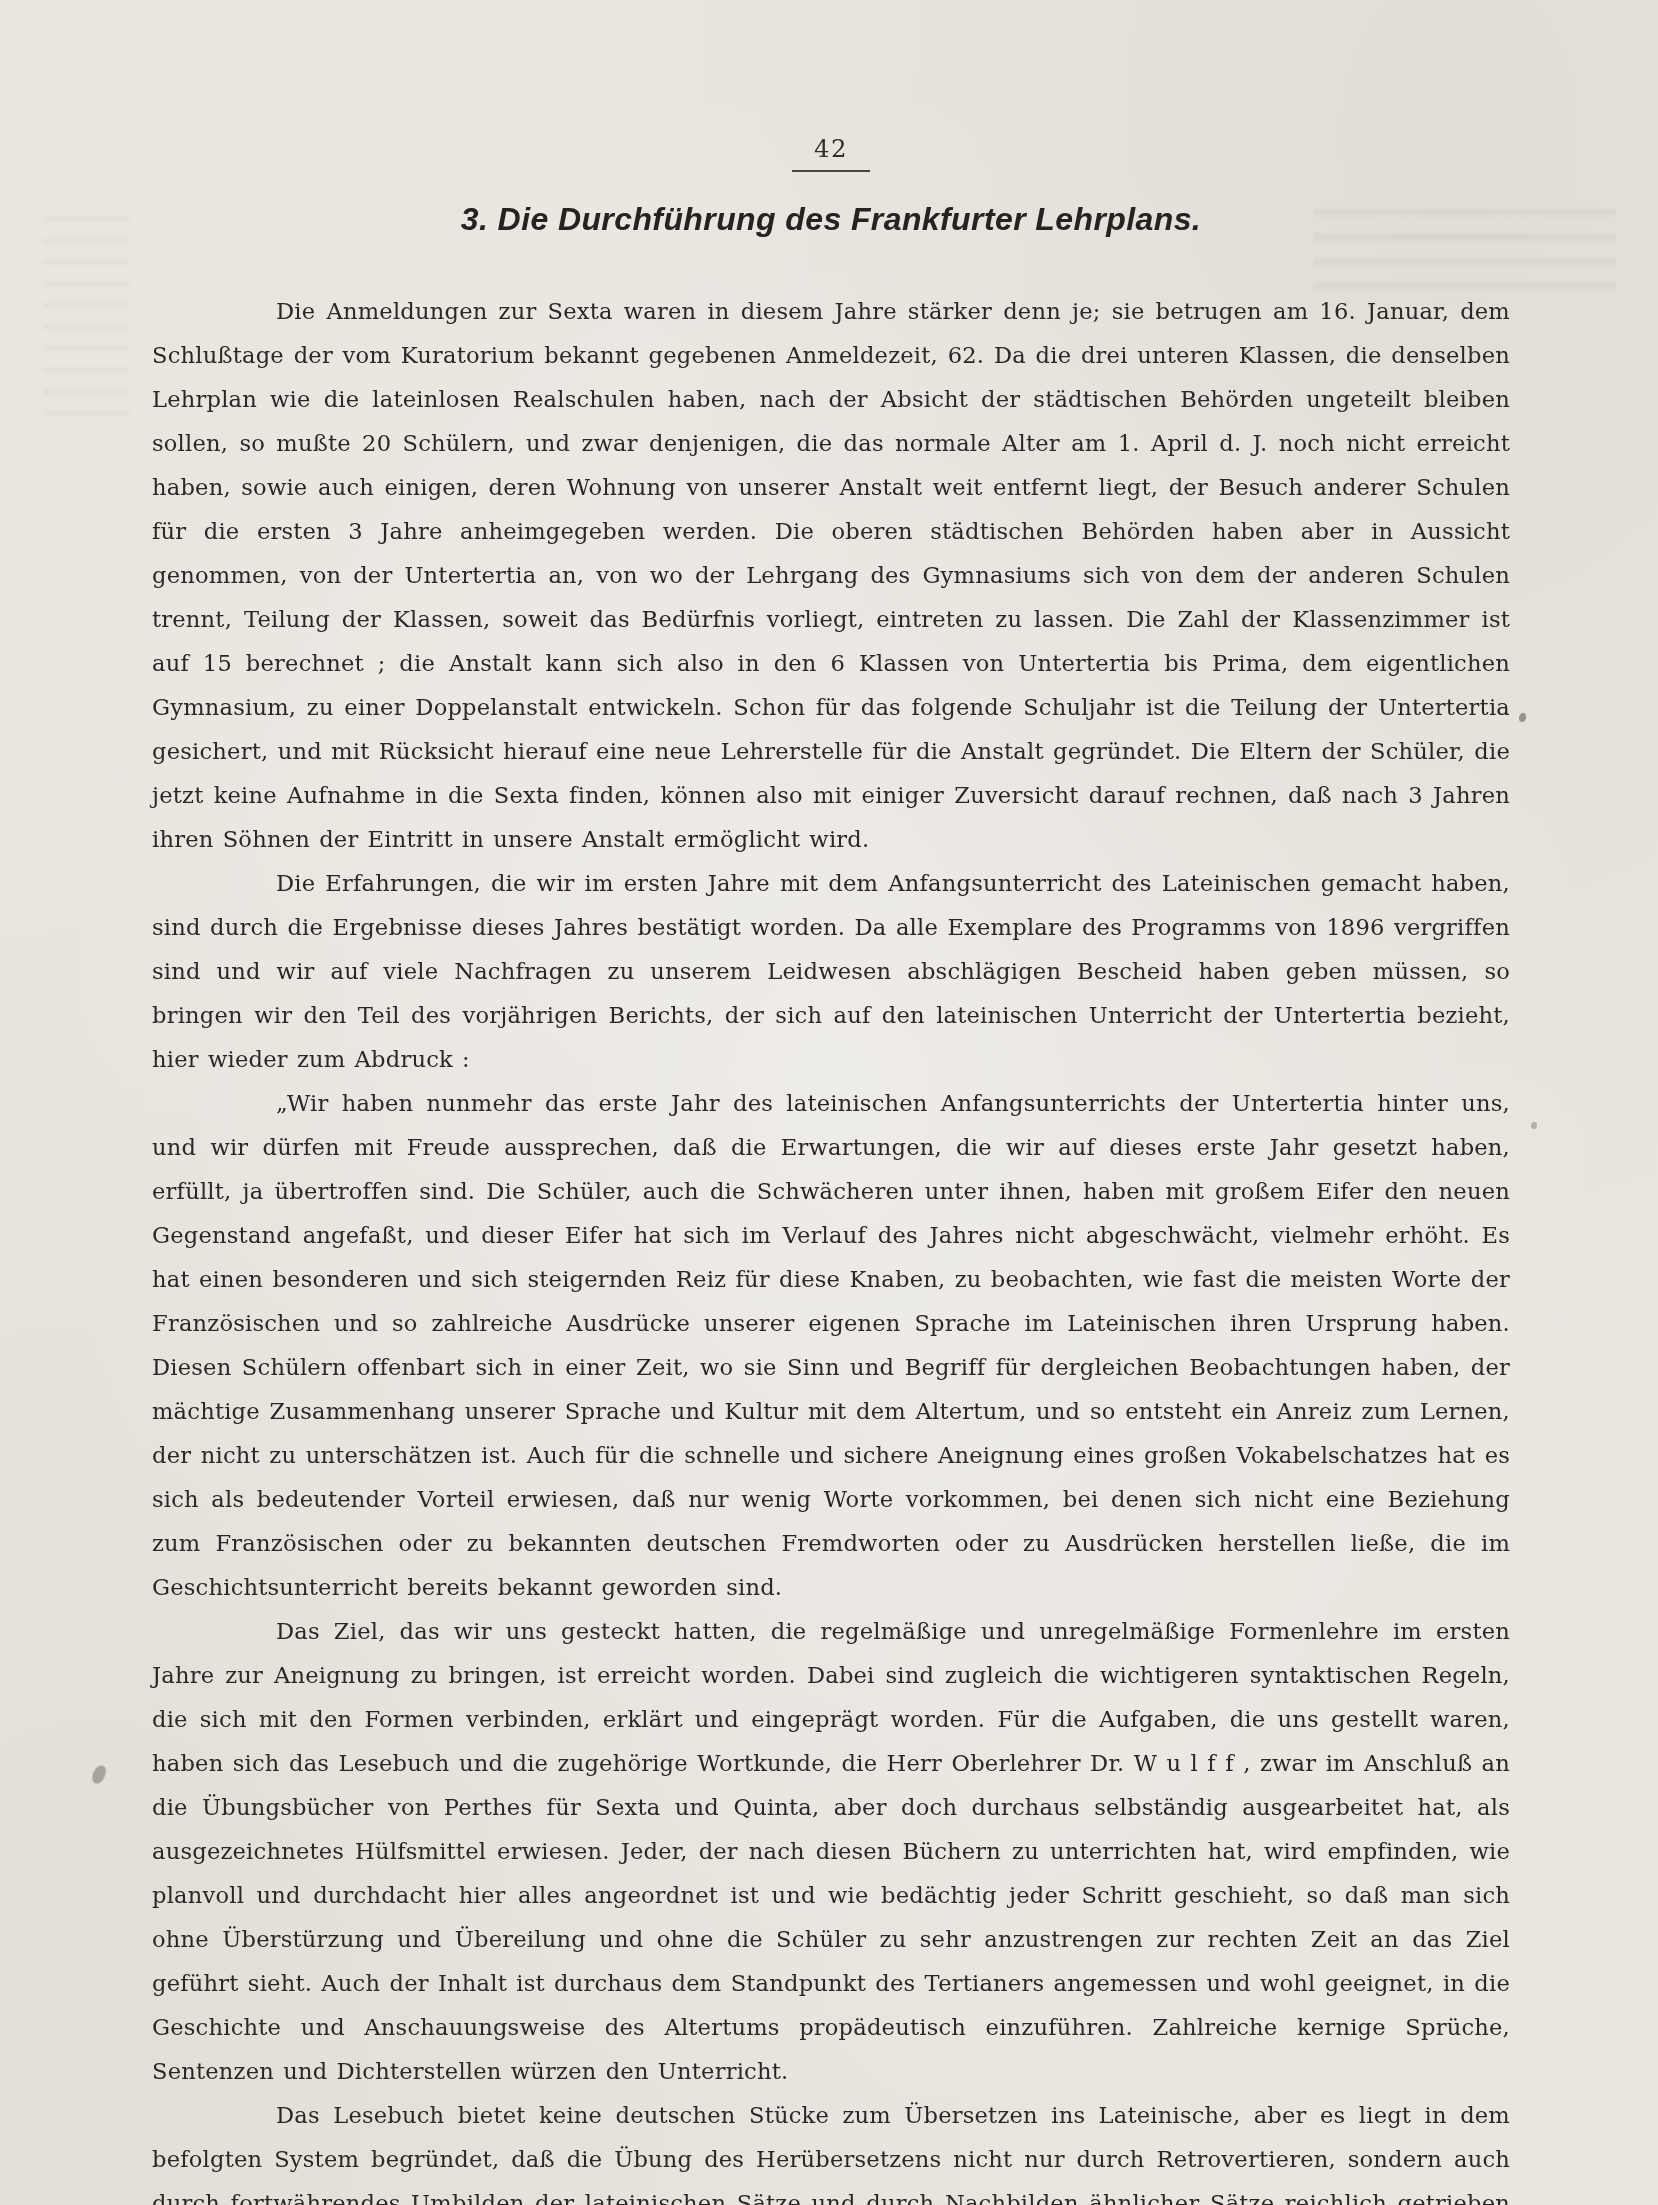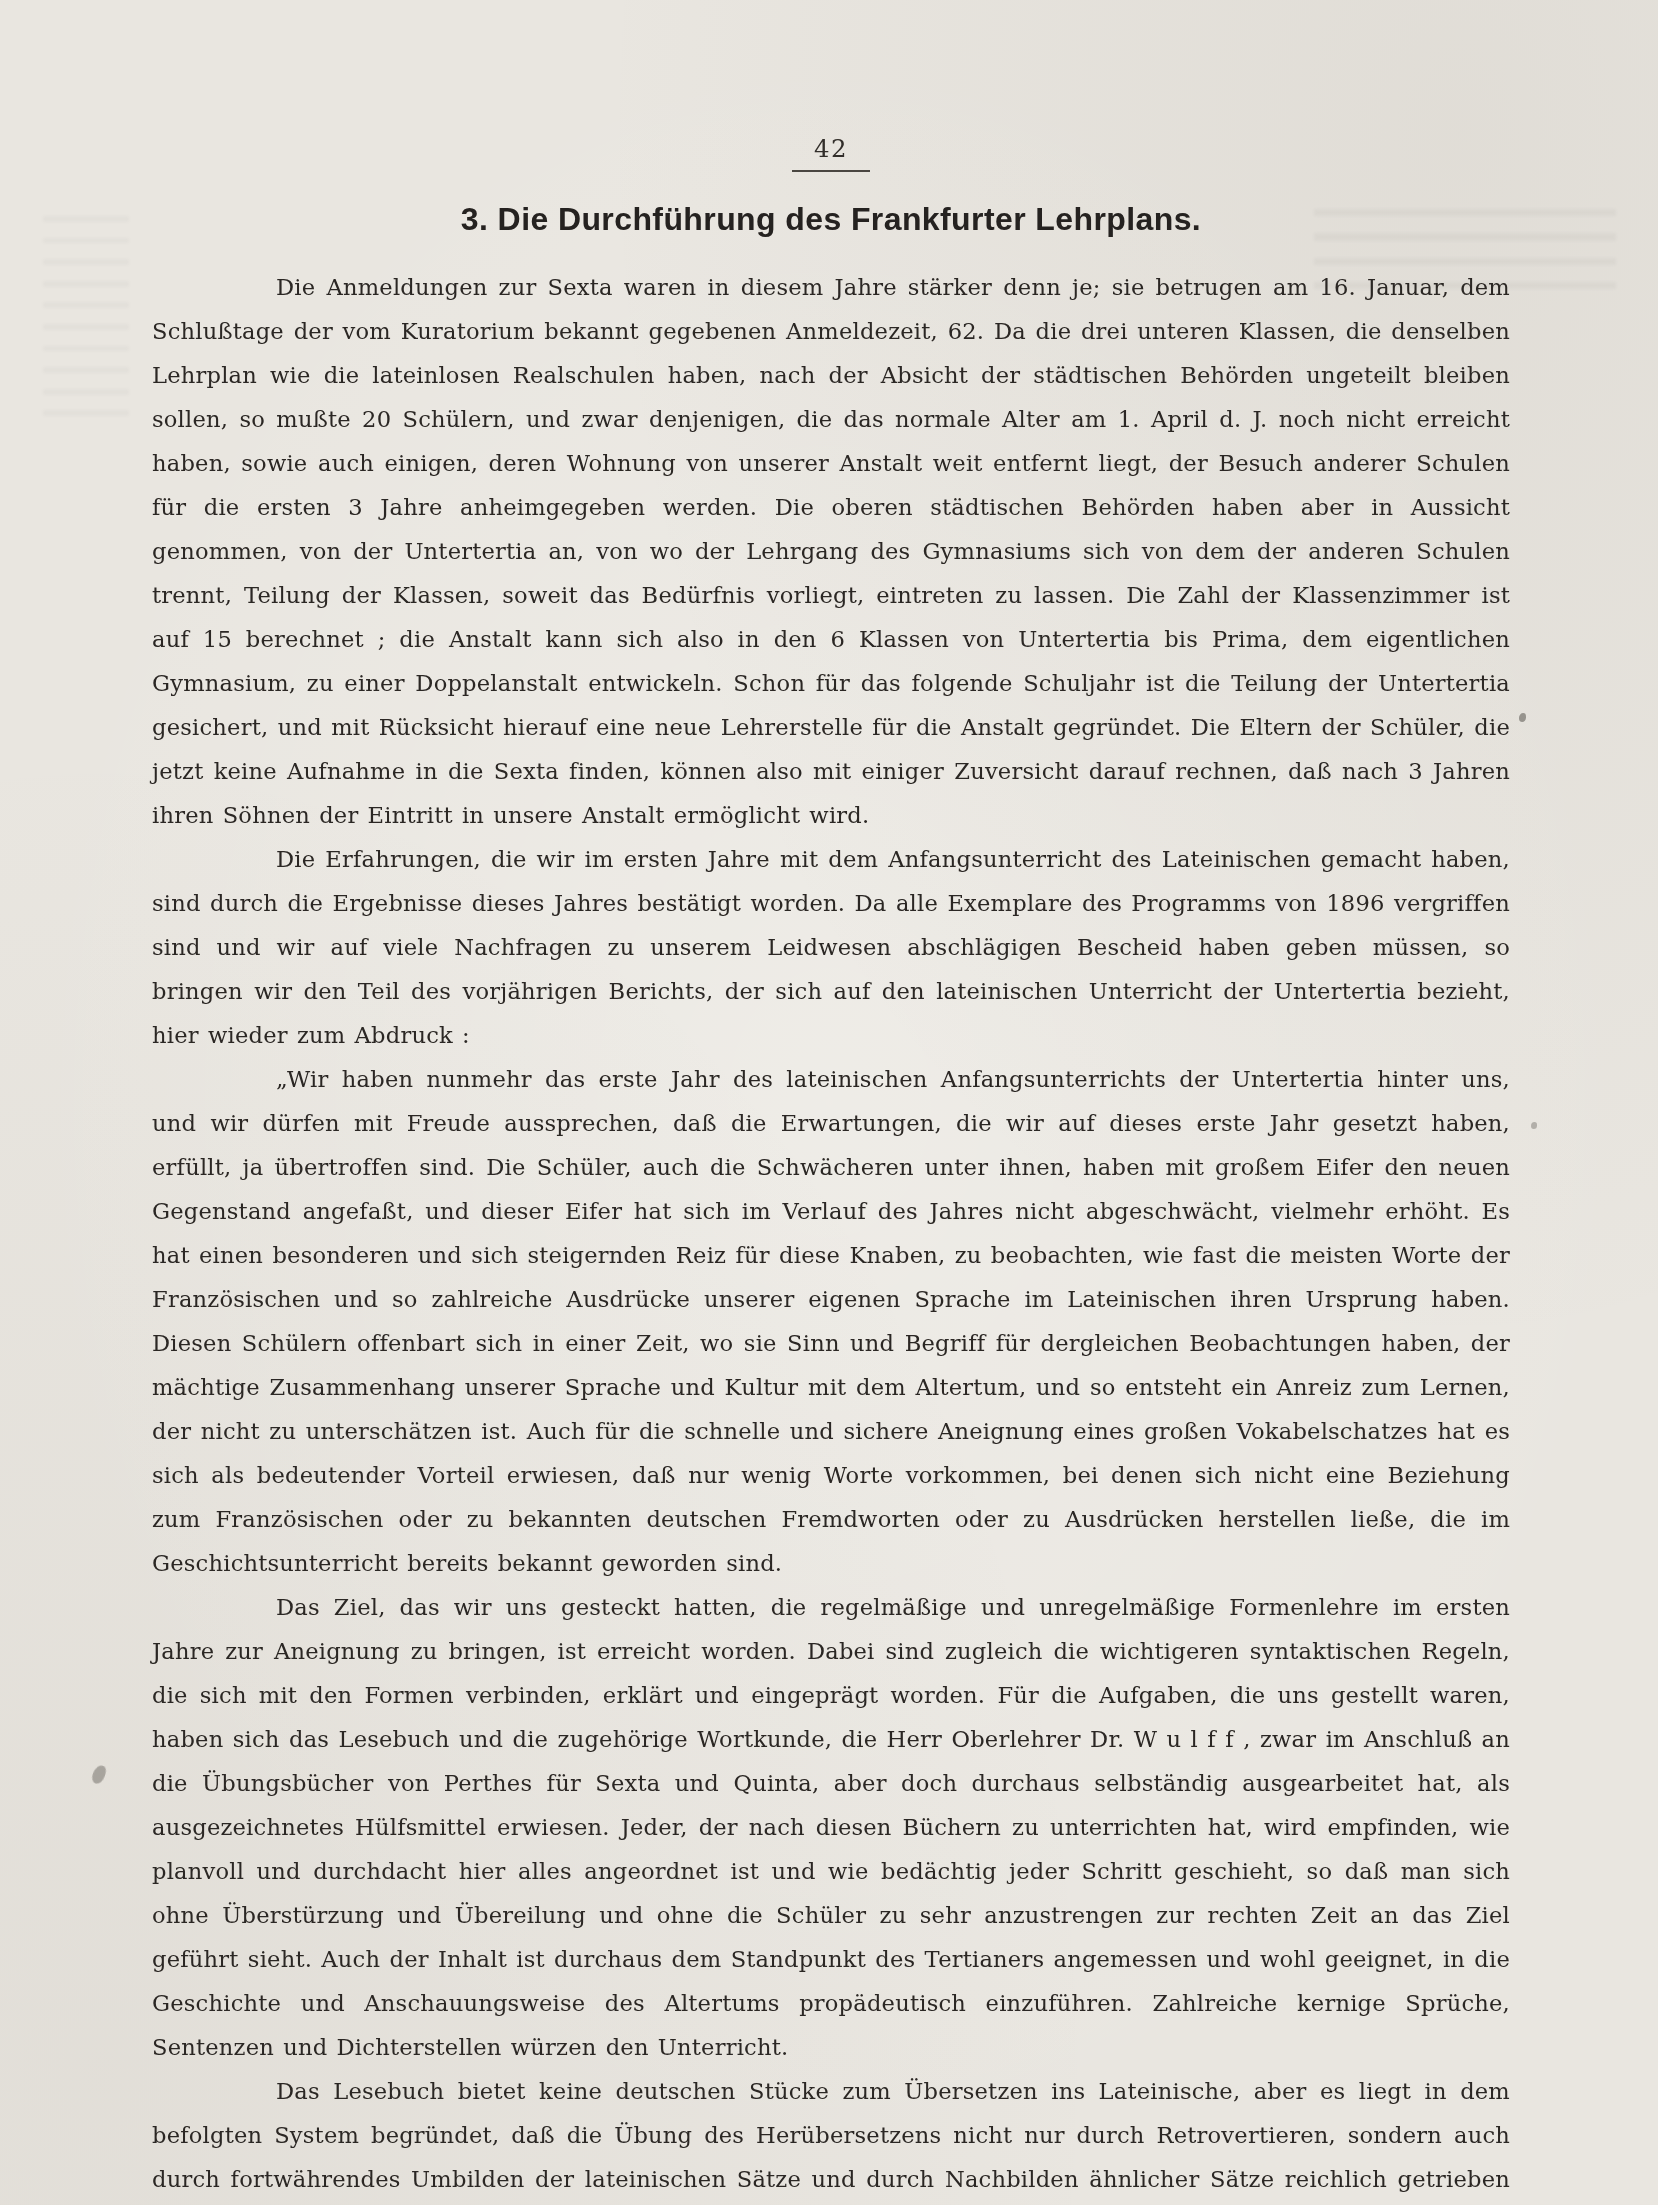--- a/index.html
+++ b/index.html
@@ -38,22 +38,23 @@
     padding: 0 21.6px 7.2px 21.6px;
     border-bottom: 2.2px solid #4a4641;
     color: #322e2a;
   }
   .heading {
     font-family: "Liberation Sans", "DejaVu Sans", sans-serif;
     font-weight: bold;
     font-size: 32px;
     letter-spacing: 0.4px;
     text-align: center;
-    margin: 0 0 27px 0;
+    margin: 0 0 51px 0;
     color: #252220;
+    font-style: italic;
   }
   .body-text p {
     margin: 0;
     text-align: justify;
     text-indent: 124px;
     font-size: 22.6px;
     line-height: 44px;
     letter-spacing: 0.2px;
     word-spacing: 1.8px;
     hyphens: auto;

